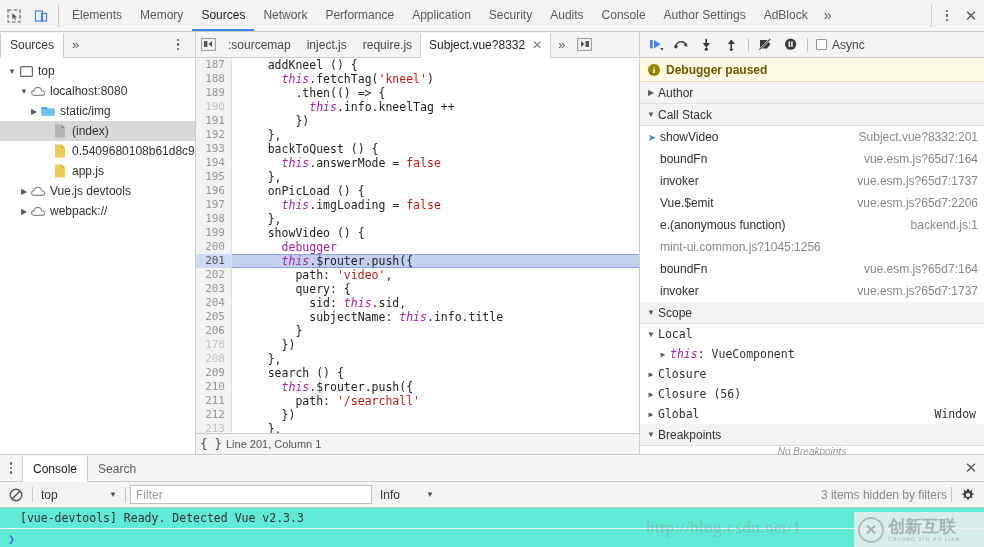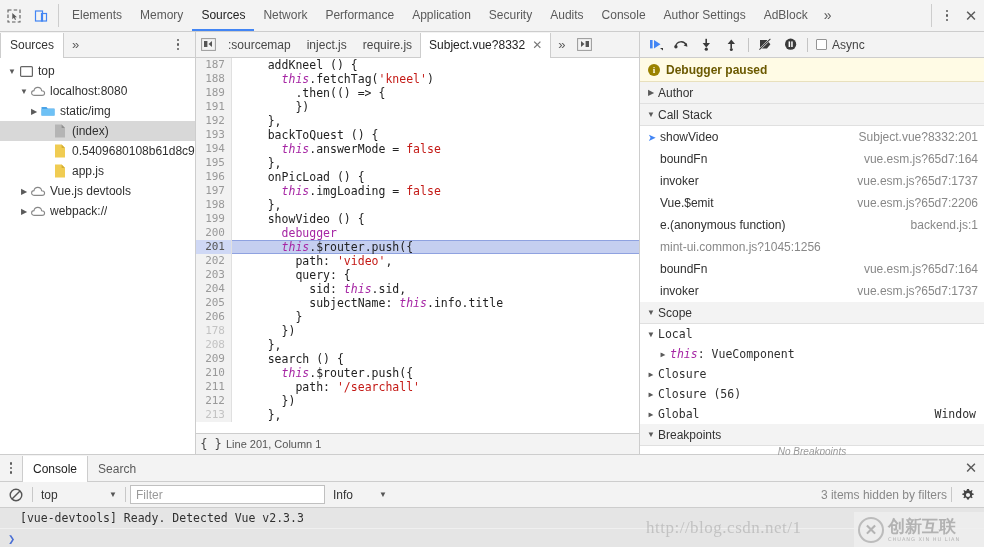--- a/index.html
+++ b/index.html
@@ -342,38 +342,38 @@
     width:24px;height:20px;display:flex;align-items:center;justify-content:center;cursor:pointer;
   }
   .vsep { width:1px; height:15px; background:#c8c8c8; }
   .ctx-select {
     display:flex; align-items:center; justify-content:space-between;
     width: 84px; height: 19px;
     padding: 0 4px;
     font-size: 12px; color:#333; cursor:pointer;
   }
   .filter-input {
-    width: 195px; height: 19px;
+    width: 242px; height: 19px;
     border: 1px solid #c0c0c0;
     background:#fff;
     font-size: 12px; color:#333;
     padding: 8px 5px;
     display:flex;align-items:center;
   }
   .filter-input .ph { color:#9a9a9a; }
   .level-select {
     display:flex; align-items:center; gap:26px;
     height:19px; padding:0 4px;
     font-size:12px;color:#333;cursor:pointer;
   }
   .toolbar-spacer { flex:1; }
   .hidden-note { font-size:12px; color:#888; }
   .gear { width:24px;height:20px;display:flex;align-items:center;justify-content:center;cursor:pointer;}
 
-  .console-body { flex:1; overflow:hidden; background:#e5e5e5; }
+  .console-body { flex:1; overflow:hidden; background:#5eead4; }
   .console-msg {
     min-height: 21px;
     display:flex; align-items:center;
     padding-left: 20px;
     font-family: "DejaVu Sans Mono", monospace;
     font-size: 11.5px;
     color: #303030;
     border-bottom: 1px solid #f0f0f0;
   }
   .console-prompt {
@@ -591,20 +591,21 @@
               <path d="M4 3 L7.5 6 L4 9 Z" fill="#555"></path>
               <rect x="8.6" y="3" width="3.4" height="6" fill="#555"></rect>
             </svg>
         </div>
       </div>
 
       <div class="code-area" id="code-area">
           <div class="code-line"><div class="ln">187</div><div class="ctext"><span>    addKneel () {</span></div></div>
           <div class="code-line"><div class="ln">188</div><div class="ctext"><span>      </span><span class="k-this">this</span><span>.fetchTag(</span><span class="k-str">'kneel'</span><span>)</span></div></div>
           <div class="code-line"><div class="ln">189</div><div class="ctext"><span>        .then(() =&gt; {</span></div></div>
+          <div class="code-line dim"><div class="ln">190</div><div class="ctext"><span>          </span><span class="k-this">this</span><span>.info.kneelTag ++</span></div></div>
           <div class="code-line"><div class="ln">191</div><div class="ctext"><span>        })</span></div></div>
           <div class="code-line"><div class="ln">192</div><div class="ctext"><span>    },</span></div></div>
           <div class="code-line"><div class="ln">193</div><div class="ctext"><span>    backToQuest () {</span></div></div>
           <div class="code-line"><div class="ln">194</div><div class="ctext"><span>      </span><span class="k-this">this</span><span>.answerMode = </span><span class="k-bool">false</span></div></div>
           <div class="code-line"><div class="ln">195</div><div class="ctext"><span>    },</span></div></div>
           <div class="code-line"><div class="ln">196</div><div class="ctext"><span>    onPicLoad () {</span></div></div>
           <div class="code-line"><div class="ln">197</div><div class="ctext"><span>      </span><span class="k-this">this</span><span>.imgLoading = </span><span class="k-bool">false</span></div></div>
           <div class="code-line"><div class="ln">198</div><div class="ctext"><span>    },</span></div></div>
           <div class="code-line"><div class="ln">199</div><div class="ctext"><span>    showVideo () {</span></div></div>
           <div class="code-line"><div class="ln">200</div><div class="ctext"><span>      </span><span class="k-kw">debugger</span></div></div>

